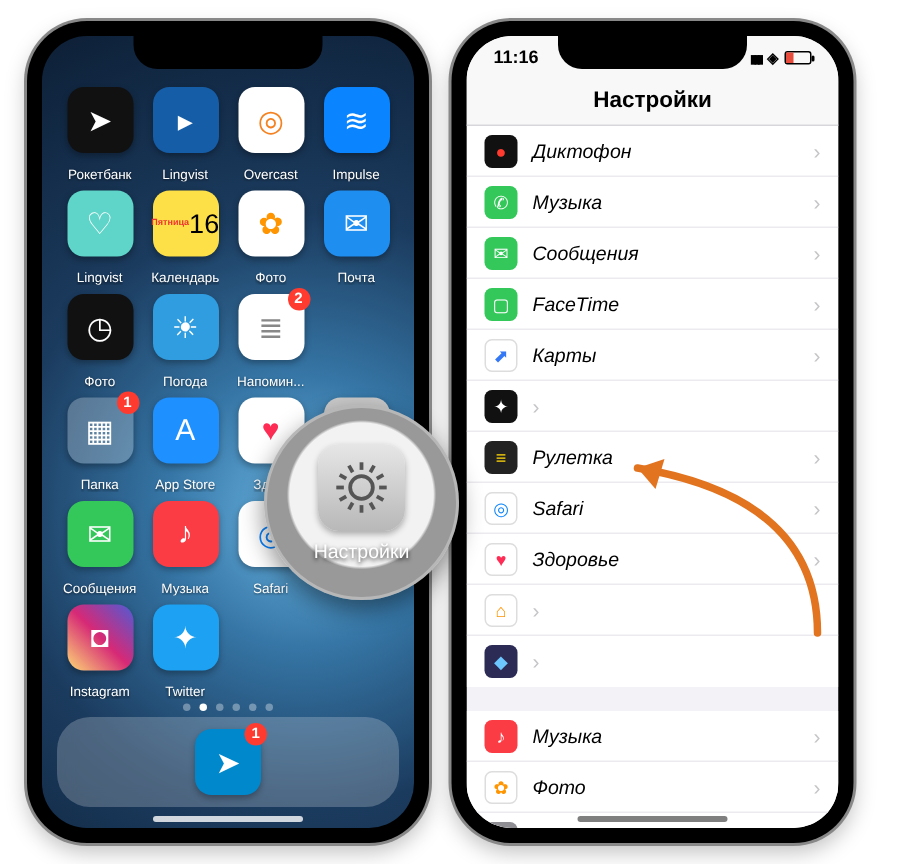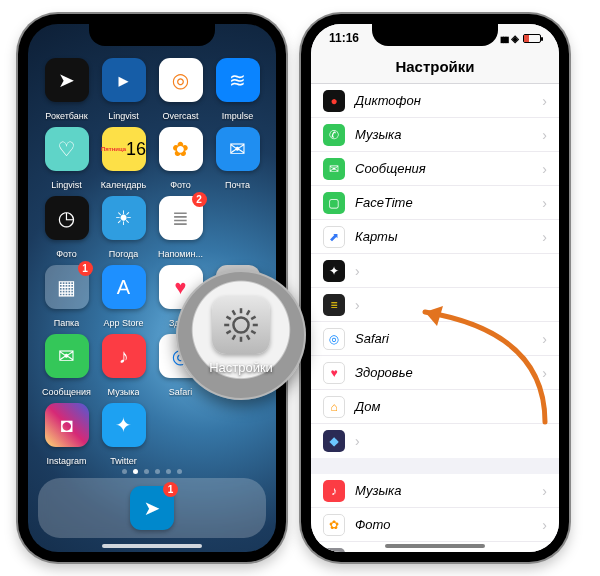--- a/index.html
+++ b/index.html
@@ -247,35 +247,35 @@
               <div class="ricon" style="background: rgb(255, 255, 255); color: rgb(52, 120, 246); border: 1px solid rgb(221, 221, 221);">⬈</div>
               <div class="rlabel">Карты</div>
               <div class="chev">›</div>
             </div>
             <div class="row">
               <div class="ricon" style="background: rgb(17, 17, 17); color: rgb(255, 255, 255);">✦</div>
               <div class="chev">›</div>
             </div>
             <div class="row">
               <div class="ricon" style="background: rgb(34, 34, 34); color: rgb(255, 214, 10);">≡</div>
+              <div class="rlabel">Рулетка</div>
               <div class="chev">›</div>
             </div>
             <div class="row hl">
               <div class="ricon" style="background: rgb(255, 255, 255); color: rgb(10, 132, 255); border: 1px solid rgb(221, 221, 221);">◎</div>
               <div class="rlabel">Safari</div>
               <div class="chev">›</div>
             </div>
             <div class="row">
               <div class="ricon" style="background: rgb(255, 255, 255); color: rgb(255, 45, 85); border: 1px solid rgb(221, 221, 221);">♥</div>
               <div class="rlabel">Здоровье</div>
               <div class="chev">›</div>
             </div>
             <div class="row">
               <div class="ricon" style="background: rgb(255, 255, 255); color: rgb(255, 149, 0); border: 1px solid rgb(221, 221, 221);">⌂</div>
-              <div class="rlabel">Дом</div>
               <div class="chev">›</div>
             </div>
             <div class="row">
               <div class="ricon" style="background: rgb(43, 43, 85); color: rgb(108, 199, 255);">◆</div>
               <div class="chev">›</div>
             </div>
           </div>
           <div class="group">
             <div class="row">
               <div class="ricon" style="background: rgb(252, 60, 68); color: rgb(255, 255, 255);">♪</div>

